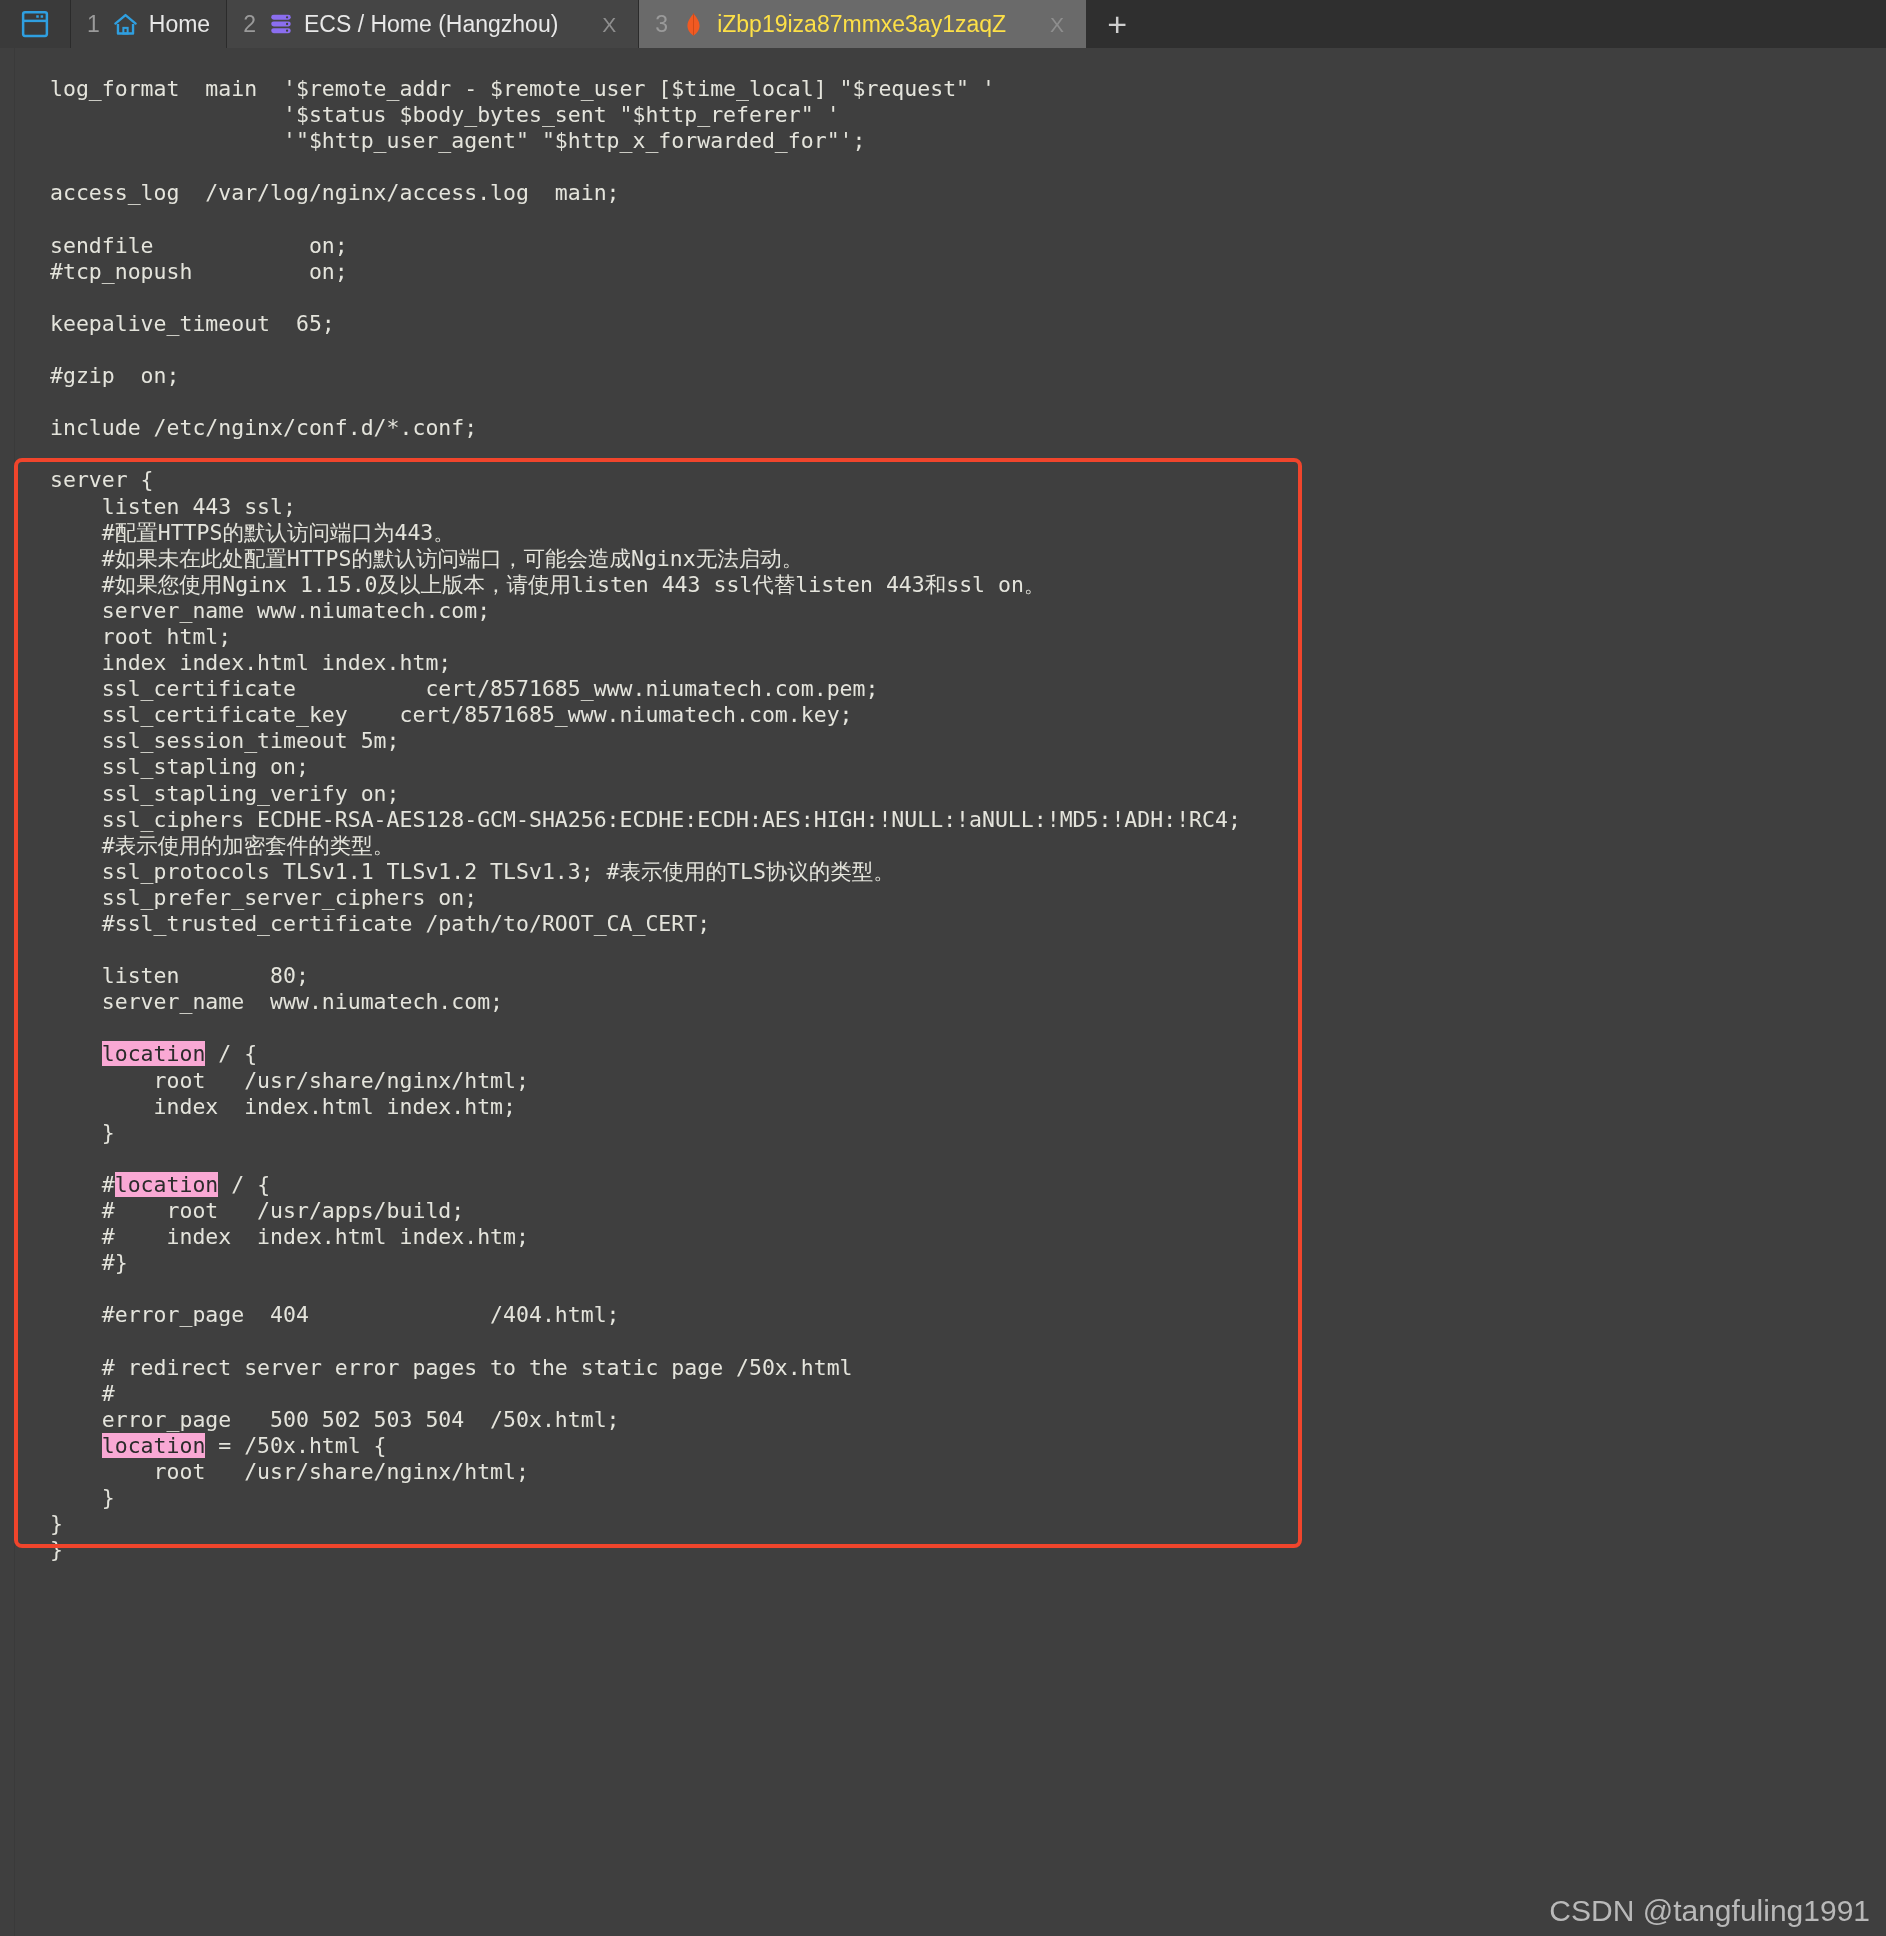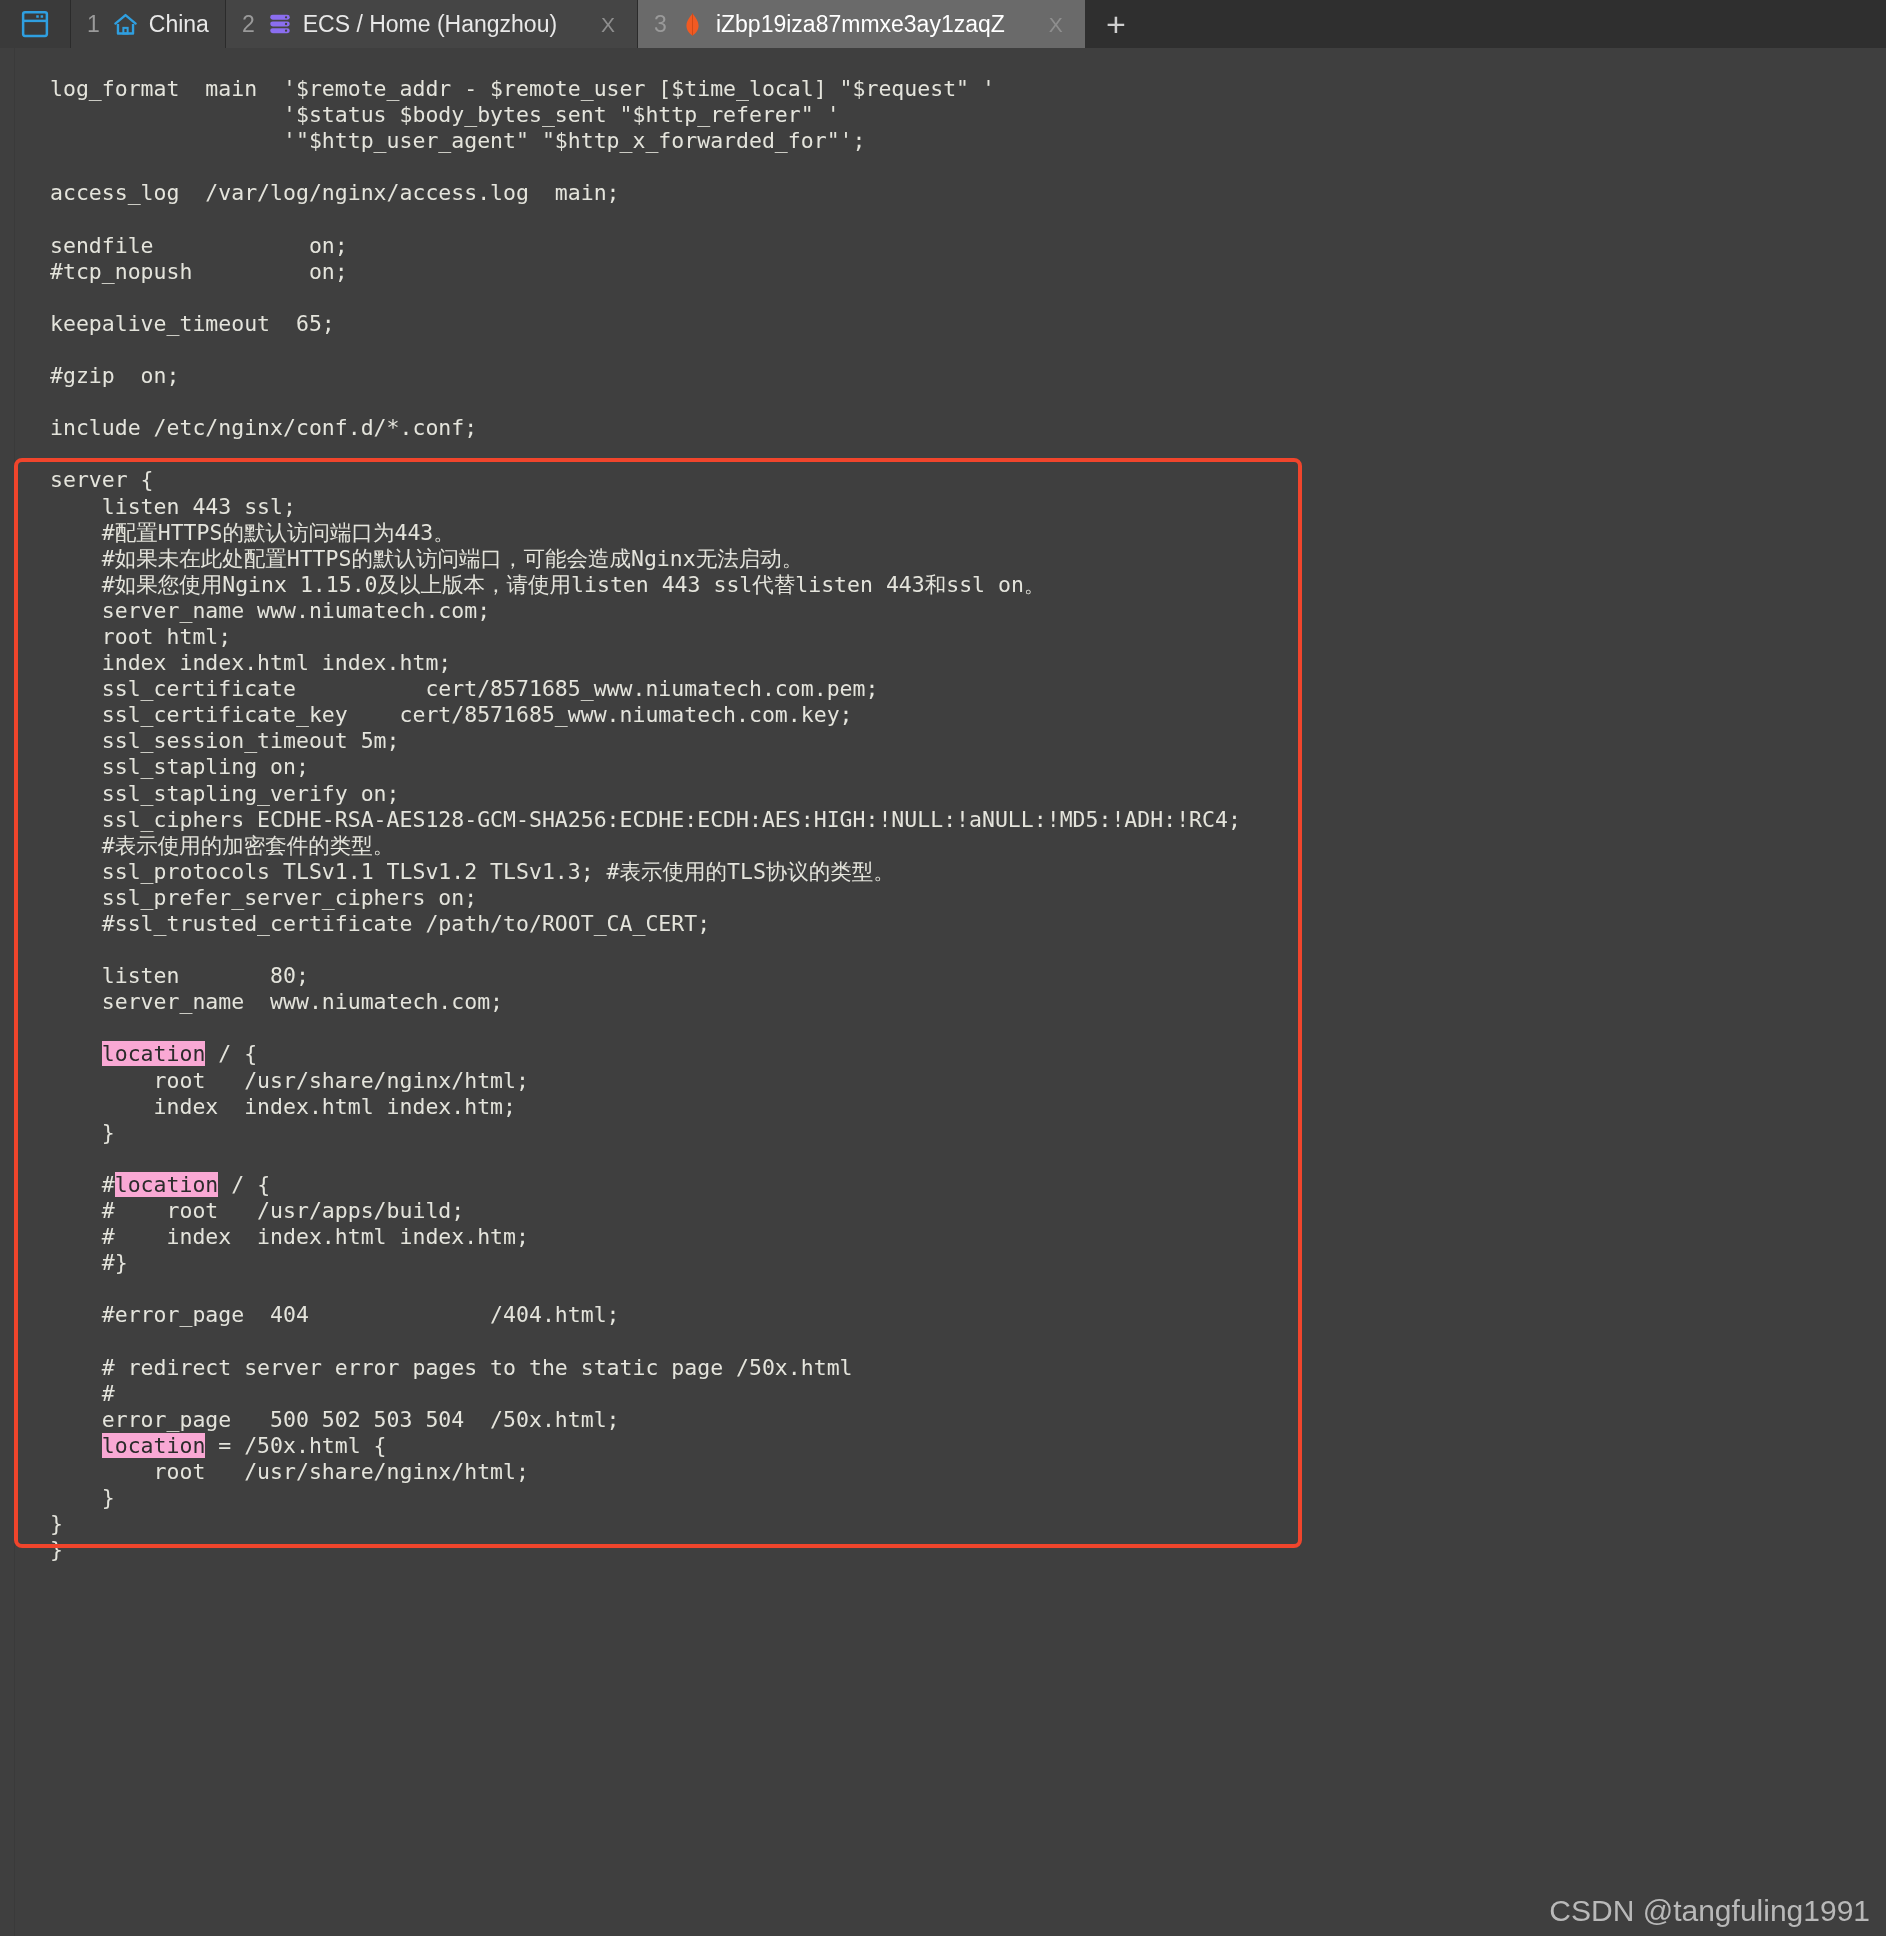--- a/index.html
+++ b/index.html
@@ -45,21 +45,21 @@
   }
   .tab .idx {
     color: #9a9a9a;
     font-size: 23px;
     margin-right: 2px;
   }
   .tab .tab-label { color: #e8e8e8; }
   .tab.active {
     background: #6a6a6a;
   }
-  .tab.active .tab-label { color: #ffffff; text-align: right; }
+  .tab.active .tab-label { color: #fde047; text-align: right; }
   .tab .tab-close {
     color: #8e8e8e;
     font-size: 21px;
     margin-left: 28px;
     padding: 0 6px;
     line-height: 1;
   }
   .tab.home { background: #3f3f3f; }
   .tab-newbtn {
     display: flex;
@@ -150,21 +150,21 @@
 
   <div class="tab home">
     <span class="idx">1</span>
     <span class="icn">
       <svg width="27" height="27" viewBox="0 0 24 24" fill="none">
         <path d="M3 11.2 L12 3.6 L21 11.2" stroke="#2f9fe0" stroke-width="2.1" stroke-linejoin="round" stroke-linecap="round"></path>
         <path d="M5.3 11.5 V20 H18.7 V11.5" stroke="#2f9fe0" stroke-width="2.1" stroke-linejoin="round"></path>
         <rect x="10.1" y="15" width="3.8" height="5" stroke="#2f9fe0" stroke-width="1.8"></rect>
       </svg>
     </span>
-    <span class="tab-label">China</span>
+    <span class="tab-label">Home</span>
   </div>
 
   <div class="tab">
     <span class="idx">2</span>
     <span class="icn">
       <svg width="26" height="26" viewBox="0 0 24 24">
         <rect x="3" y="3.5" width="18" height="4.6" rx="2.3" fill="#8b6ef0"></rect>
         <rect x="3" y="9.7" width="18" height="4.6" rx="2.3" fill="#8b6ef0"></rect>
         <rect x="3" y="15.9" width="18" height="4.6" rx="2.3" fill="#8b6ef0"></rect>
         <circle cx="17.6" cy="5.8" r="1.05" fill="#3f3f3f"></circle>

